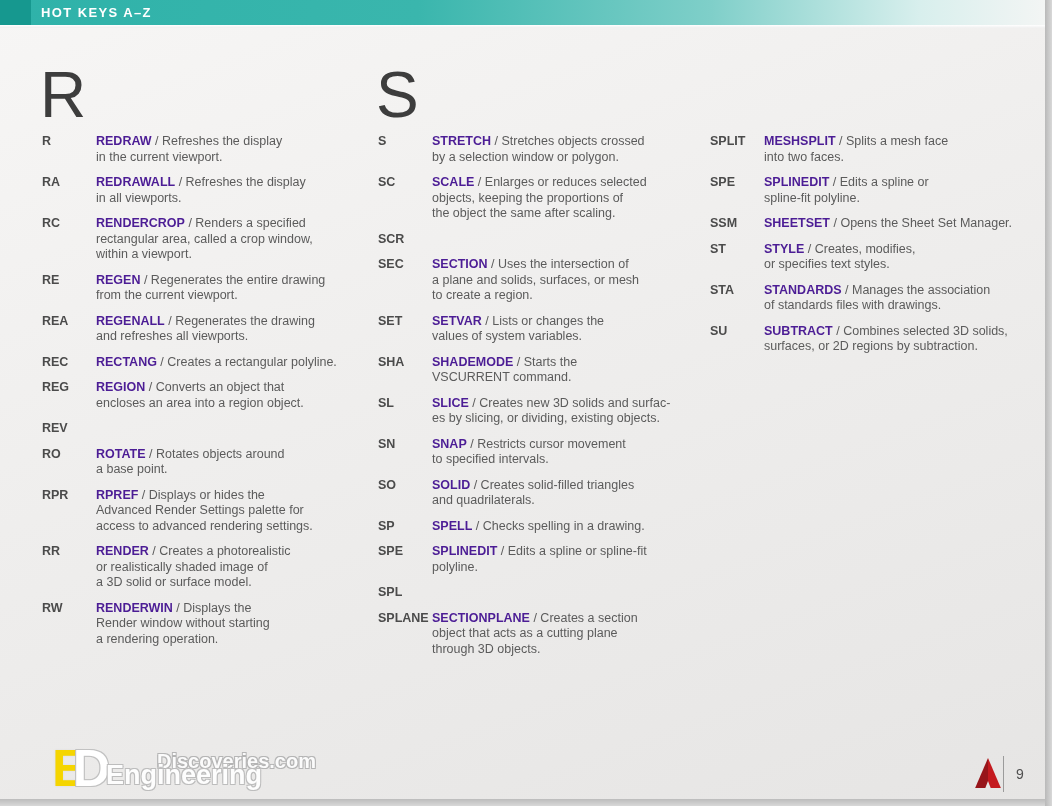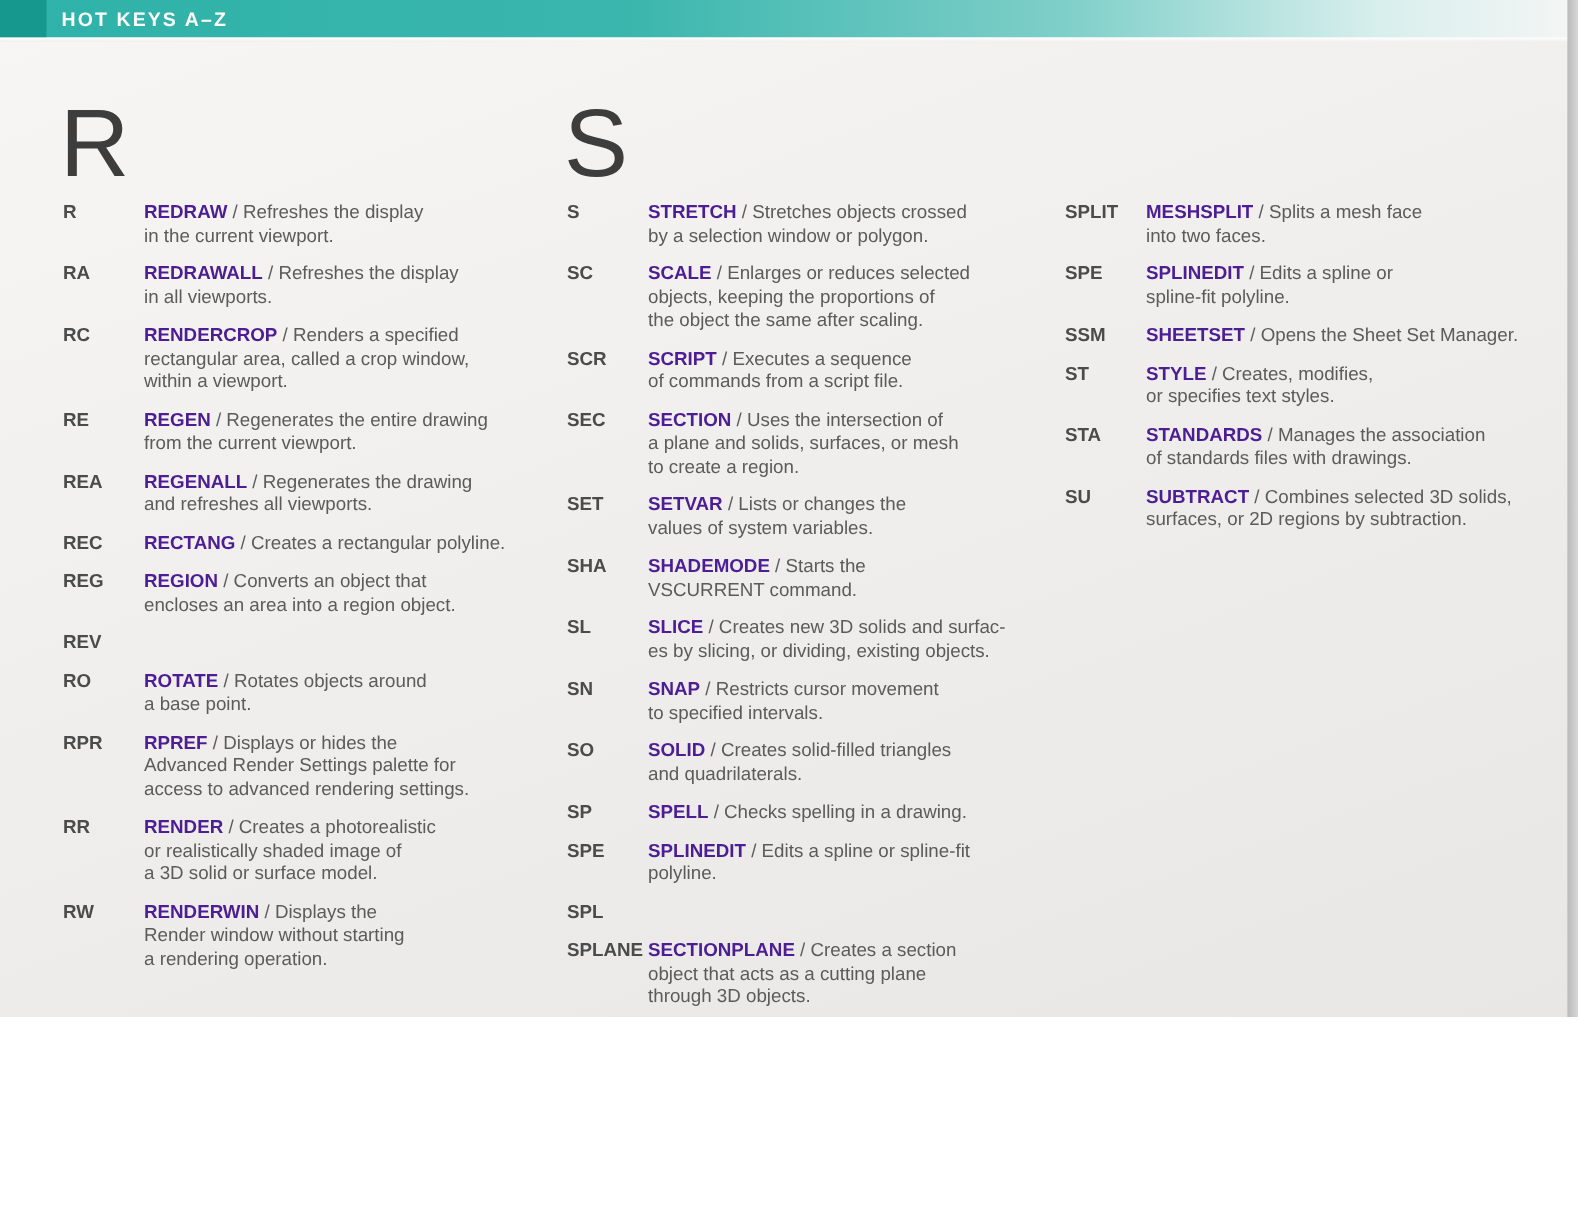--- a/index.html
+++ b/index.html
@@ -1,17 +1,17 @@
 <!DOCTYPE html>
 <html><head>
 <meta charset="utf-8">
 <style>
   html,body{margin:0;padding:0;}
   .stage{
-    position:relative; width:1052px; height:678px; overflow:hidden;
+    position:relative; width:1052px; height:806px; overflow:hidden;
     font-family:"Liberation Sans", sans-serif;
     background:#d2d2d2;
   }
   .page{
     position:absolute; left:0; top:0; width:1045px; height:799px;
     background:linear-gradient(160deg,#f7f6f5 0%,#efeeed 45%,#e6e5e4 100%);
   }
   .edge-right{position:absolute; left:1045px; top:0; width:7px; height:806px;
     background:linear-gradient(90deg,#b9b9b9,#d8d8d8);}
   .edge-bottom{position:absolute; left:0; top:799px; width:1045px; height:7px;
@@ -134,22 +134,20 @@
 by a selection window or polygon.</span></p>
       </div>
       <div class="entry">
         <span class="key">SC</span>
         <p class="def"><span class="cmd">SCALE</span><span class="desc"> / Enlarges or reduces selected
 objects, keeping the proportions of
 the object the same after scaling.</span></p>
       </div>
       <div class="entry">
         <span class="key">SCR</span>
-        <p class="def"><span class="cmd">SCRIPT</span><span class="desc"> / Executes a sequence
-of commands from a script file.</span></p>
       </div>
       <div class="entry">
         <span class="key">SEC</span>
         <p class="def"><span class="cmd">SECTION</span><span class="desc"> / Uses the intersection of
 a plane and solids, surfaces, or mesh
 to create a region.</span></p>
       </div>
       <div class="entry">
         <span class="key">SET</span>
         <p class="def"><span class="cmd">SETVAR</span><span class="desc"> / Lists or changes the

